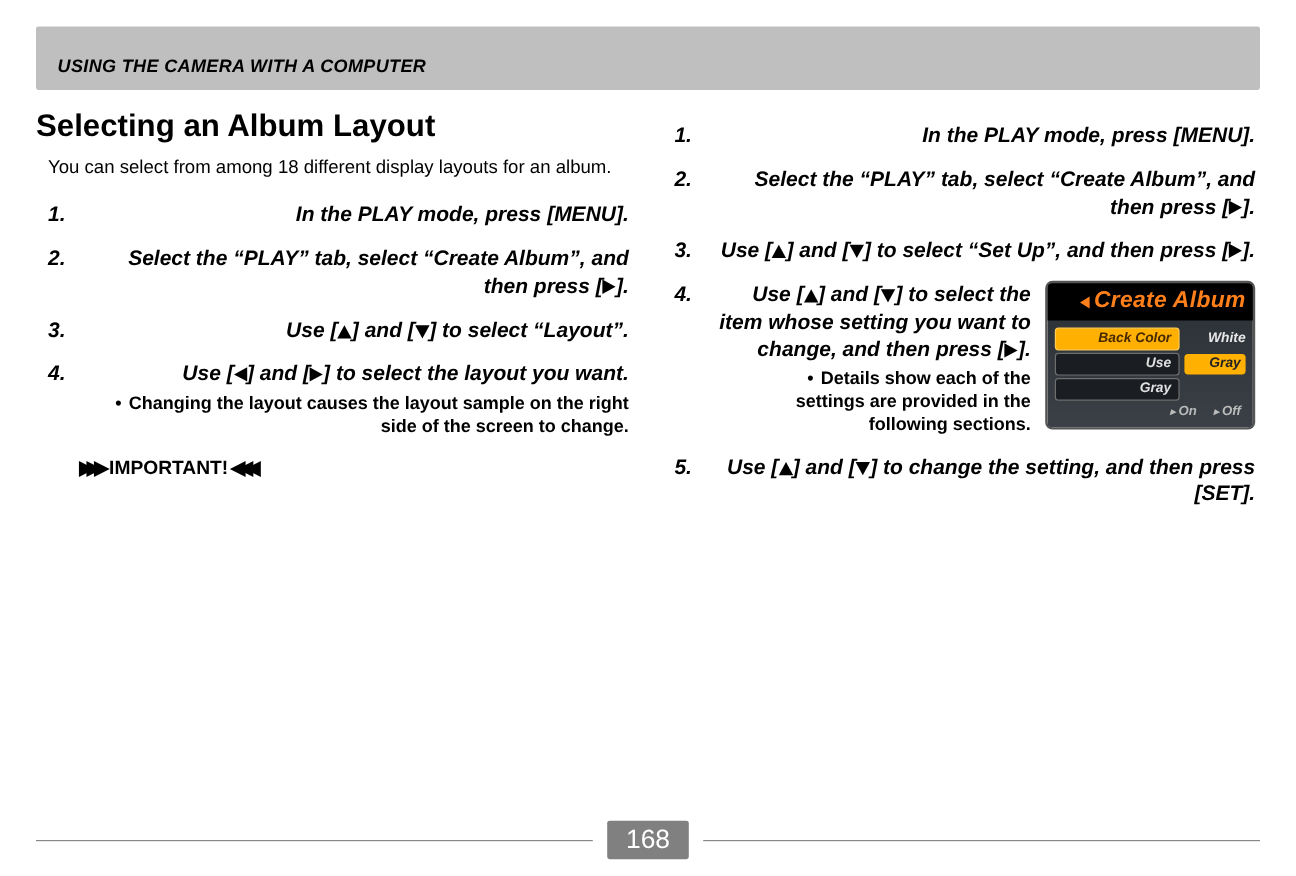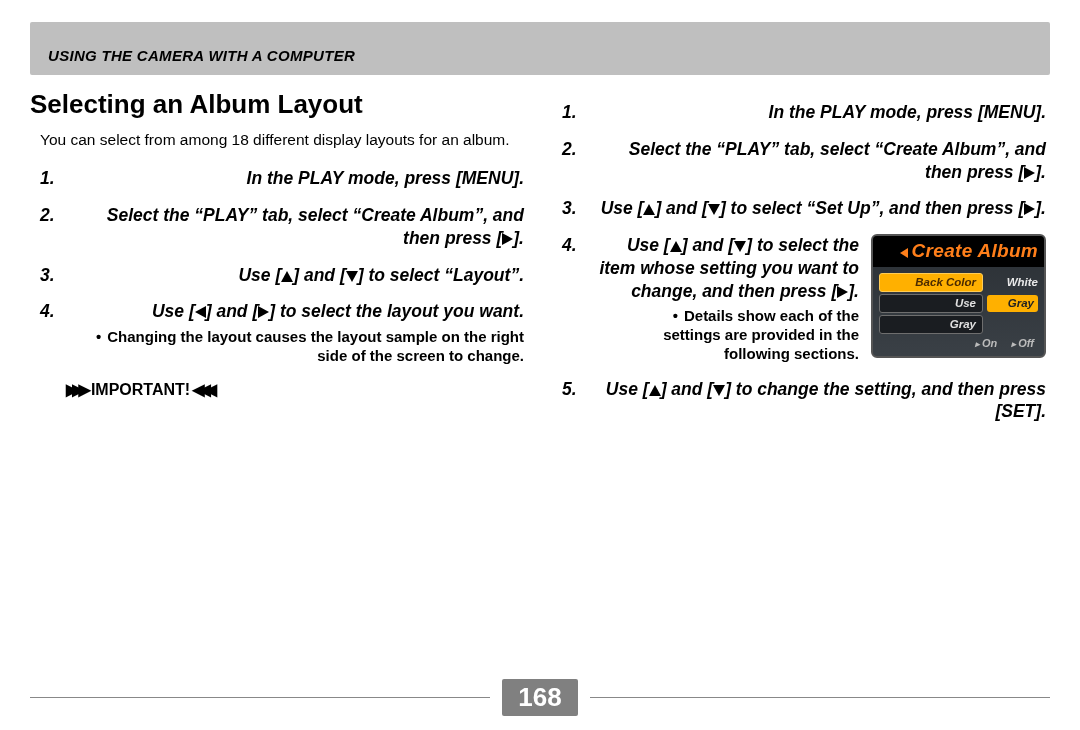--- a/index.html
+++ b/index.html
@@ -39,21 +39,21 @@
   .lcd .left-box { background:#1a1d21; border:1px solid #6e6e6e; border-radius:3px; padding:1px 6px; width:104px; color:#e0e0e0; font-size:11.5px;}
   .lcd .left-box.sel { background:#ffb000; color:#4a2a00; border-color:#ffcc55;}
   .lcd .right { font-size:11.5px; color:#e8e8e8; padding-left:2px; flex:1;}
   .lcd .right.sel { background:#ffb000; color:#222; border-radius:3px; padding:1px 4px; }
   .lcd .sep { height:4px; }
   .lcd .onoff { display:flex; justify-content:flex-end; gap:14px; padding:2px 10px 0 0; font-size:11px; color:#bbb;}
   .lcd .onoff span::before{content:"▸ "; font-size:9px;}
 
   .page-footer { position: absolute; bottom: 14px; left: 30px; right: 30px; display:flex; align-items:center; gap:12px;}
   .page-footer .line { flex:1; height:1px; background:#888;}
-  .page-footer .pnum { background:#808080; color:#fff; font-weight:bold; font-size:26px; padding:3px 16px; border-radius:2px;}
+  .page-footer .pnum { background:#808080; color:#fff; font-weight:normal; font-size:22px; padding:3px 16px; border-radius:2px;}
 </style>
 </head>
 <body>
 
 <div class="header-bar">
   <span>USING THE CAMERA WITH A COMPUTER</span>
 </div>
 
 <div class="cols">
 

